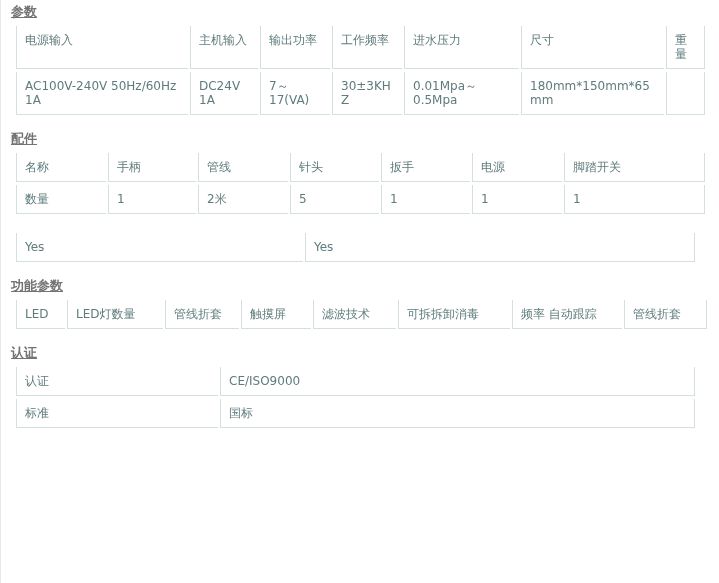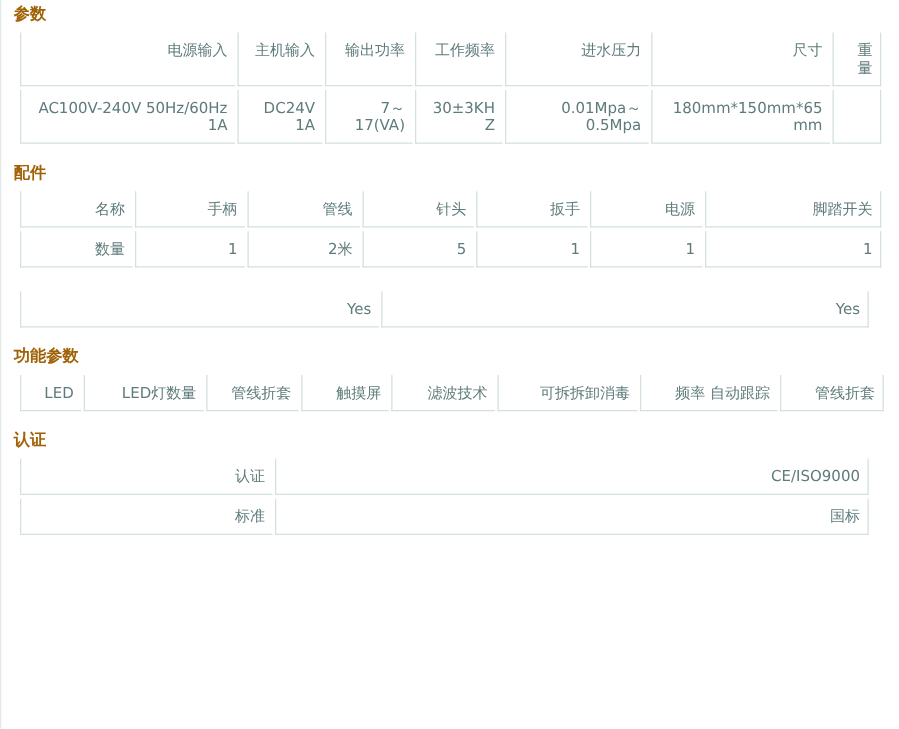--- a/index.html
+++ b/index.html
@@ -17,30 +17,30 @@
     border-left: 1px solid #e2eaea;
     padding-top: 4px;
   }
   .section {
     margin-bottom: 13px;
   }
   .section-title {
     margin: 0 0 4px 10px;
     font-size: 13px;
     font-weight: bold;
-    color: #a16207;
+    color: #737373;
     line-height: 15px;
+    text-decoration: underline;
   }
   table.spec {
     margin-left: 13px;
     table-layout: fixed;
     width: 677px;
     border-collapse: separate;
     border-spacing: 2px 3px;
-    text-align: right;
   }
   table.spec td {
     border: 1px solid #d4dfdf;
     border-top: none;
     border-right: none;
     padding: 7px 6px 7px 8px;
     font-size: 12px;
     line-height: 14px;
     color: #5f7b7b;
     vertical-align: top;

